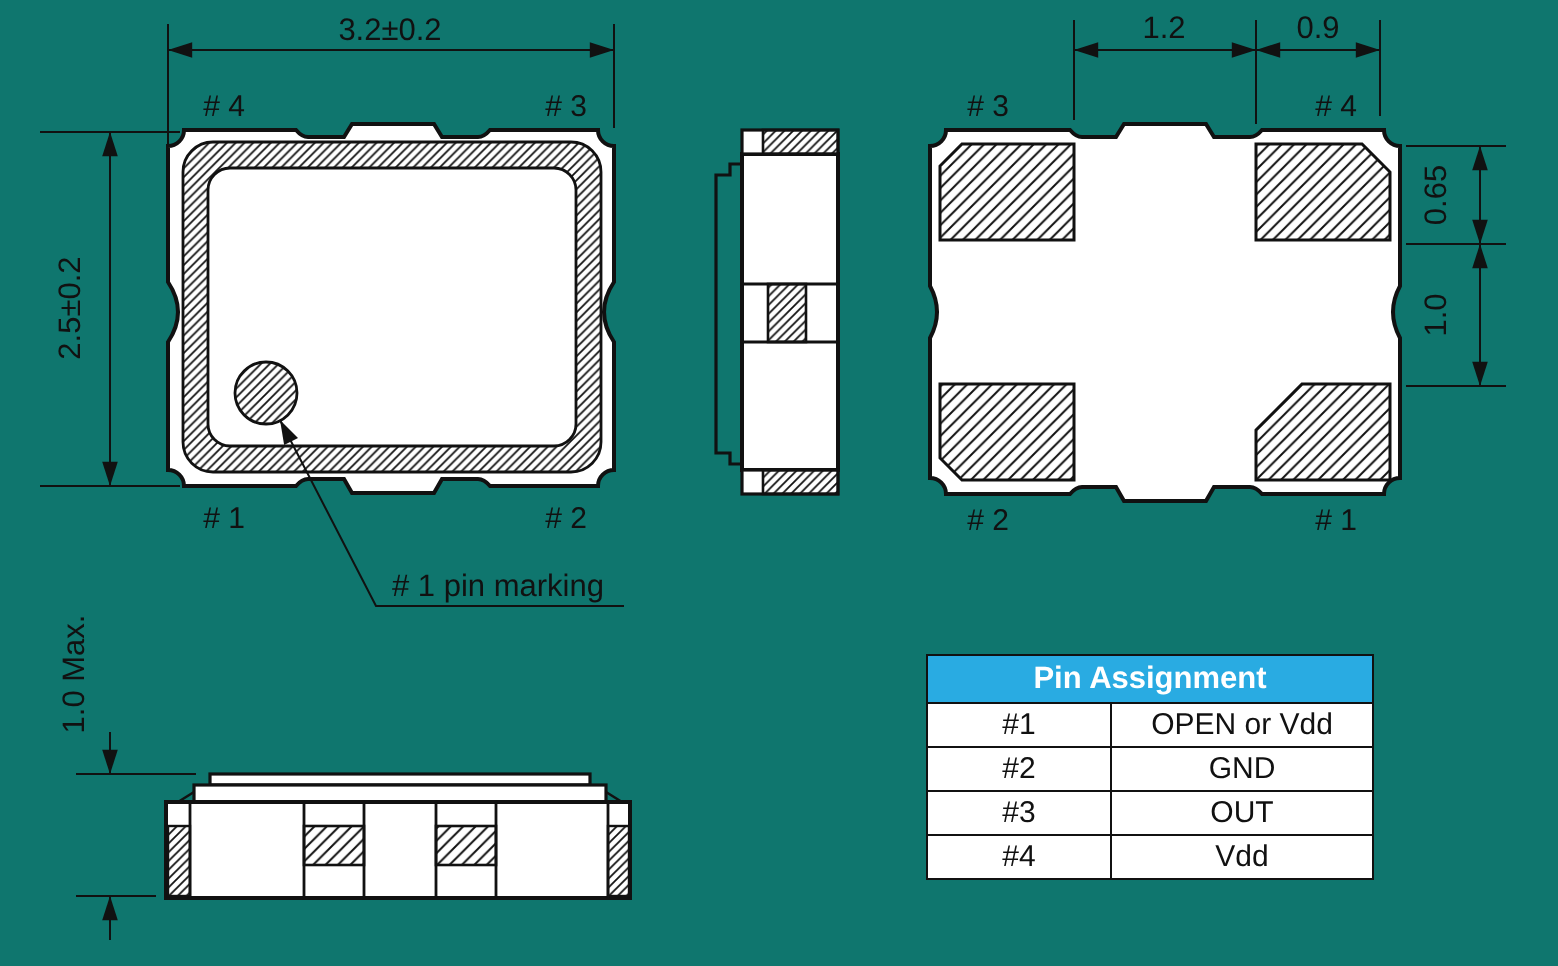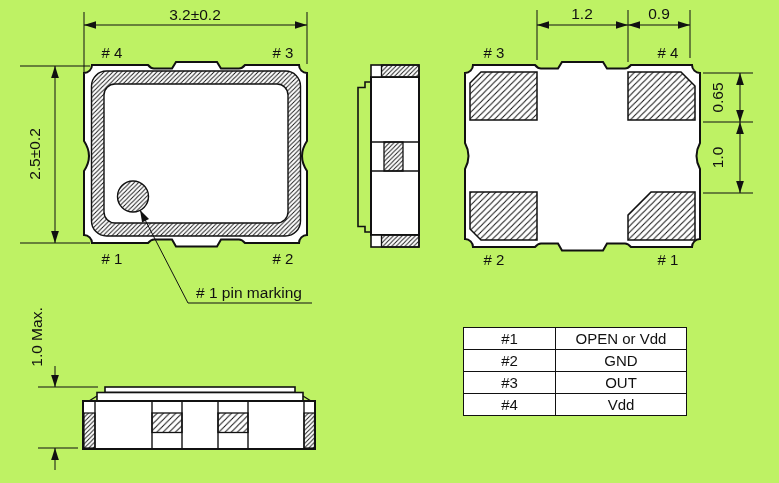--- a/index.html
+++ b/index.html
@@ -1,16 +1,16 @@
 <!DOCTYPE html>
 <html><head>
 <meta charset="utf-8">
 <style>
   html,body{margin:0;padding:0;background:#ffffff;}
-  .screen{position:relative;width:779px;height:483px;background:#bef264;overflow:hidden;
+  .screen{position:relative;width:779px;height:483px;background:#0f766e;overflow:hidden;
           font-family:"Liberation Sans",sans-serif;}
   svg{position:absolute;left:0;top:0;}
   svg text{fill:#111;}
   .dim-text{font:15.5px "Liberation Sans",sans-serif;}
   .pin-text{font:15px "Liberation Sans",sans-serif;}
 
   table.pin-table{position:absolute;left:463px;top:327px;width:224px;
       border-collapse:collapse;table-layout:fixed;
       font:15px "Liberation Sans",sans-serif;color:#111;}
   table.pin-table td{border:1.5px solid #111;text-align:center;padding:0;
@@ -125,20 +125,23 @@
   <text class="dim-text" x="42" y="337" text-anchor="middle" transform="rotate(-90 42 337)">1.0 Max.</text>
 </svg>
 
   <table class="pin-table">
     <colgroup>
         <col class="col-pin">
         <col>
       </colgroup>
     <tbody>
       <tr>
+        <td class="tbl-title" colspan="2">Pin Assignment</td>
+      </tr>
+      <tr>
         <td class="tbl-cell">#1</td>
         <td class="tbl-cell">OPEN or Vdd</td>
       </tr>
       <tr>
         <td class="tbl-cell">#2</td>
         <td class="tbl-cell">GND</td>
       </tr>
       <tr>
         <td class="tbl-cell">#3</td>
         <td class="tbl-cell">OUT</td>

